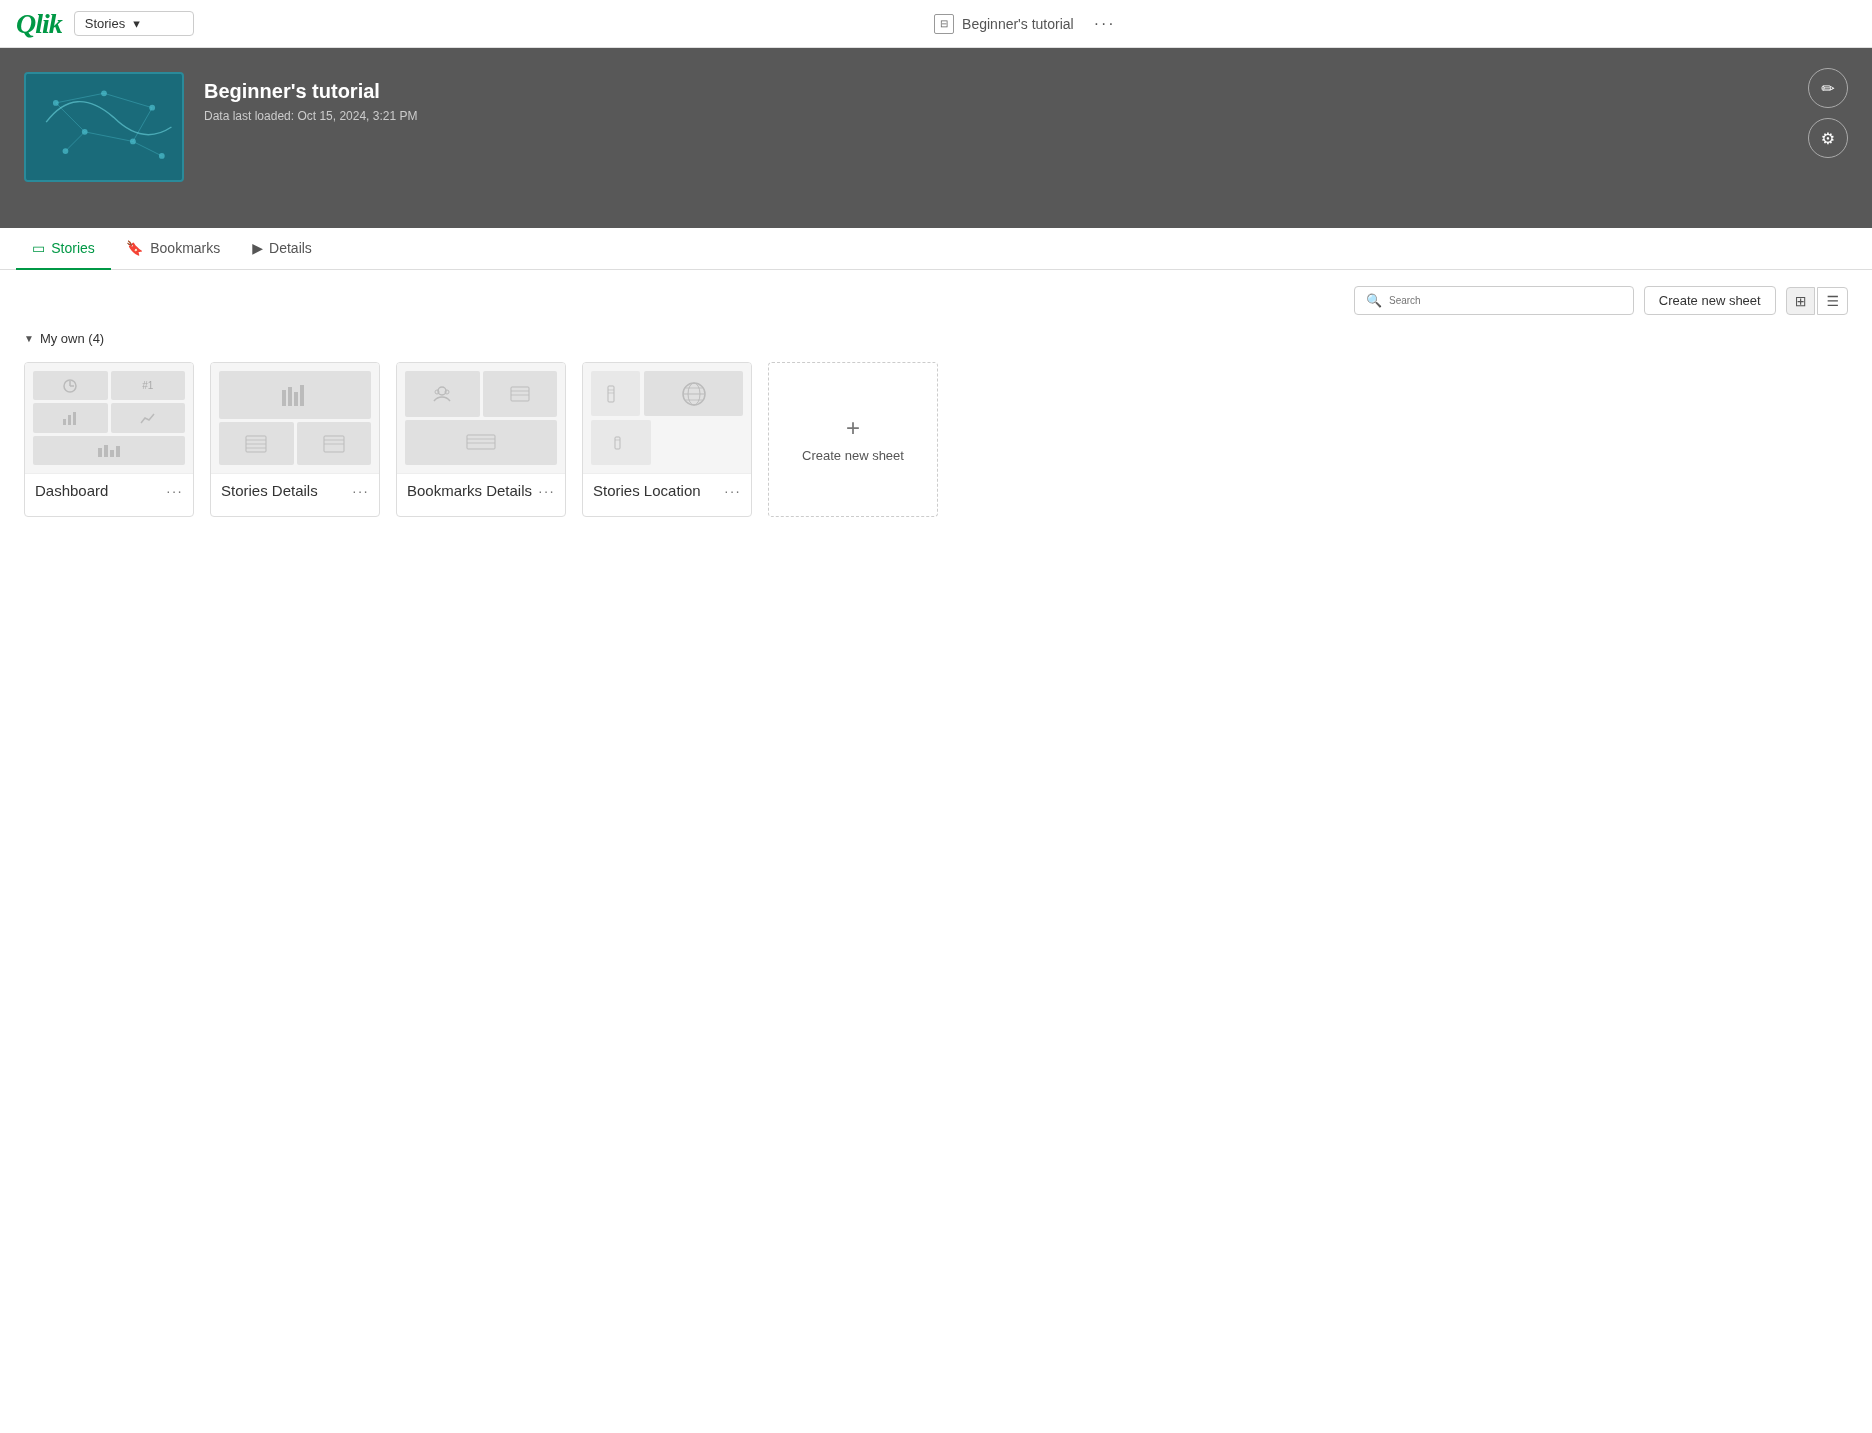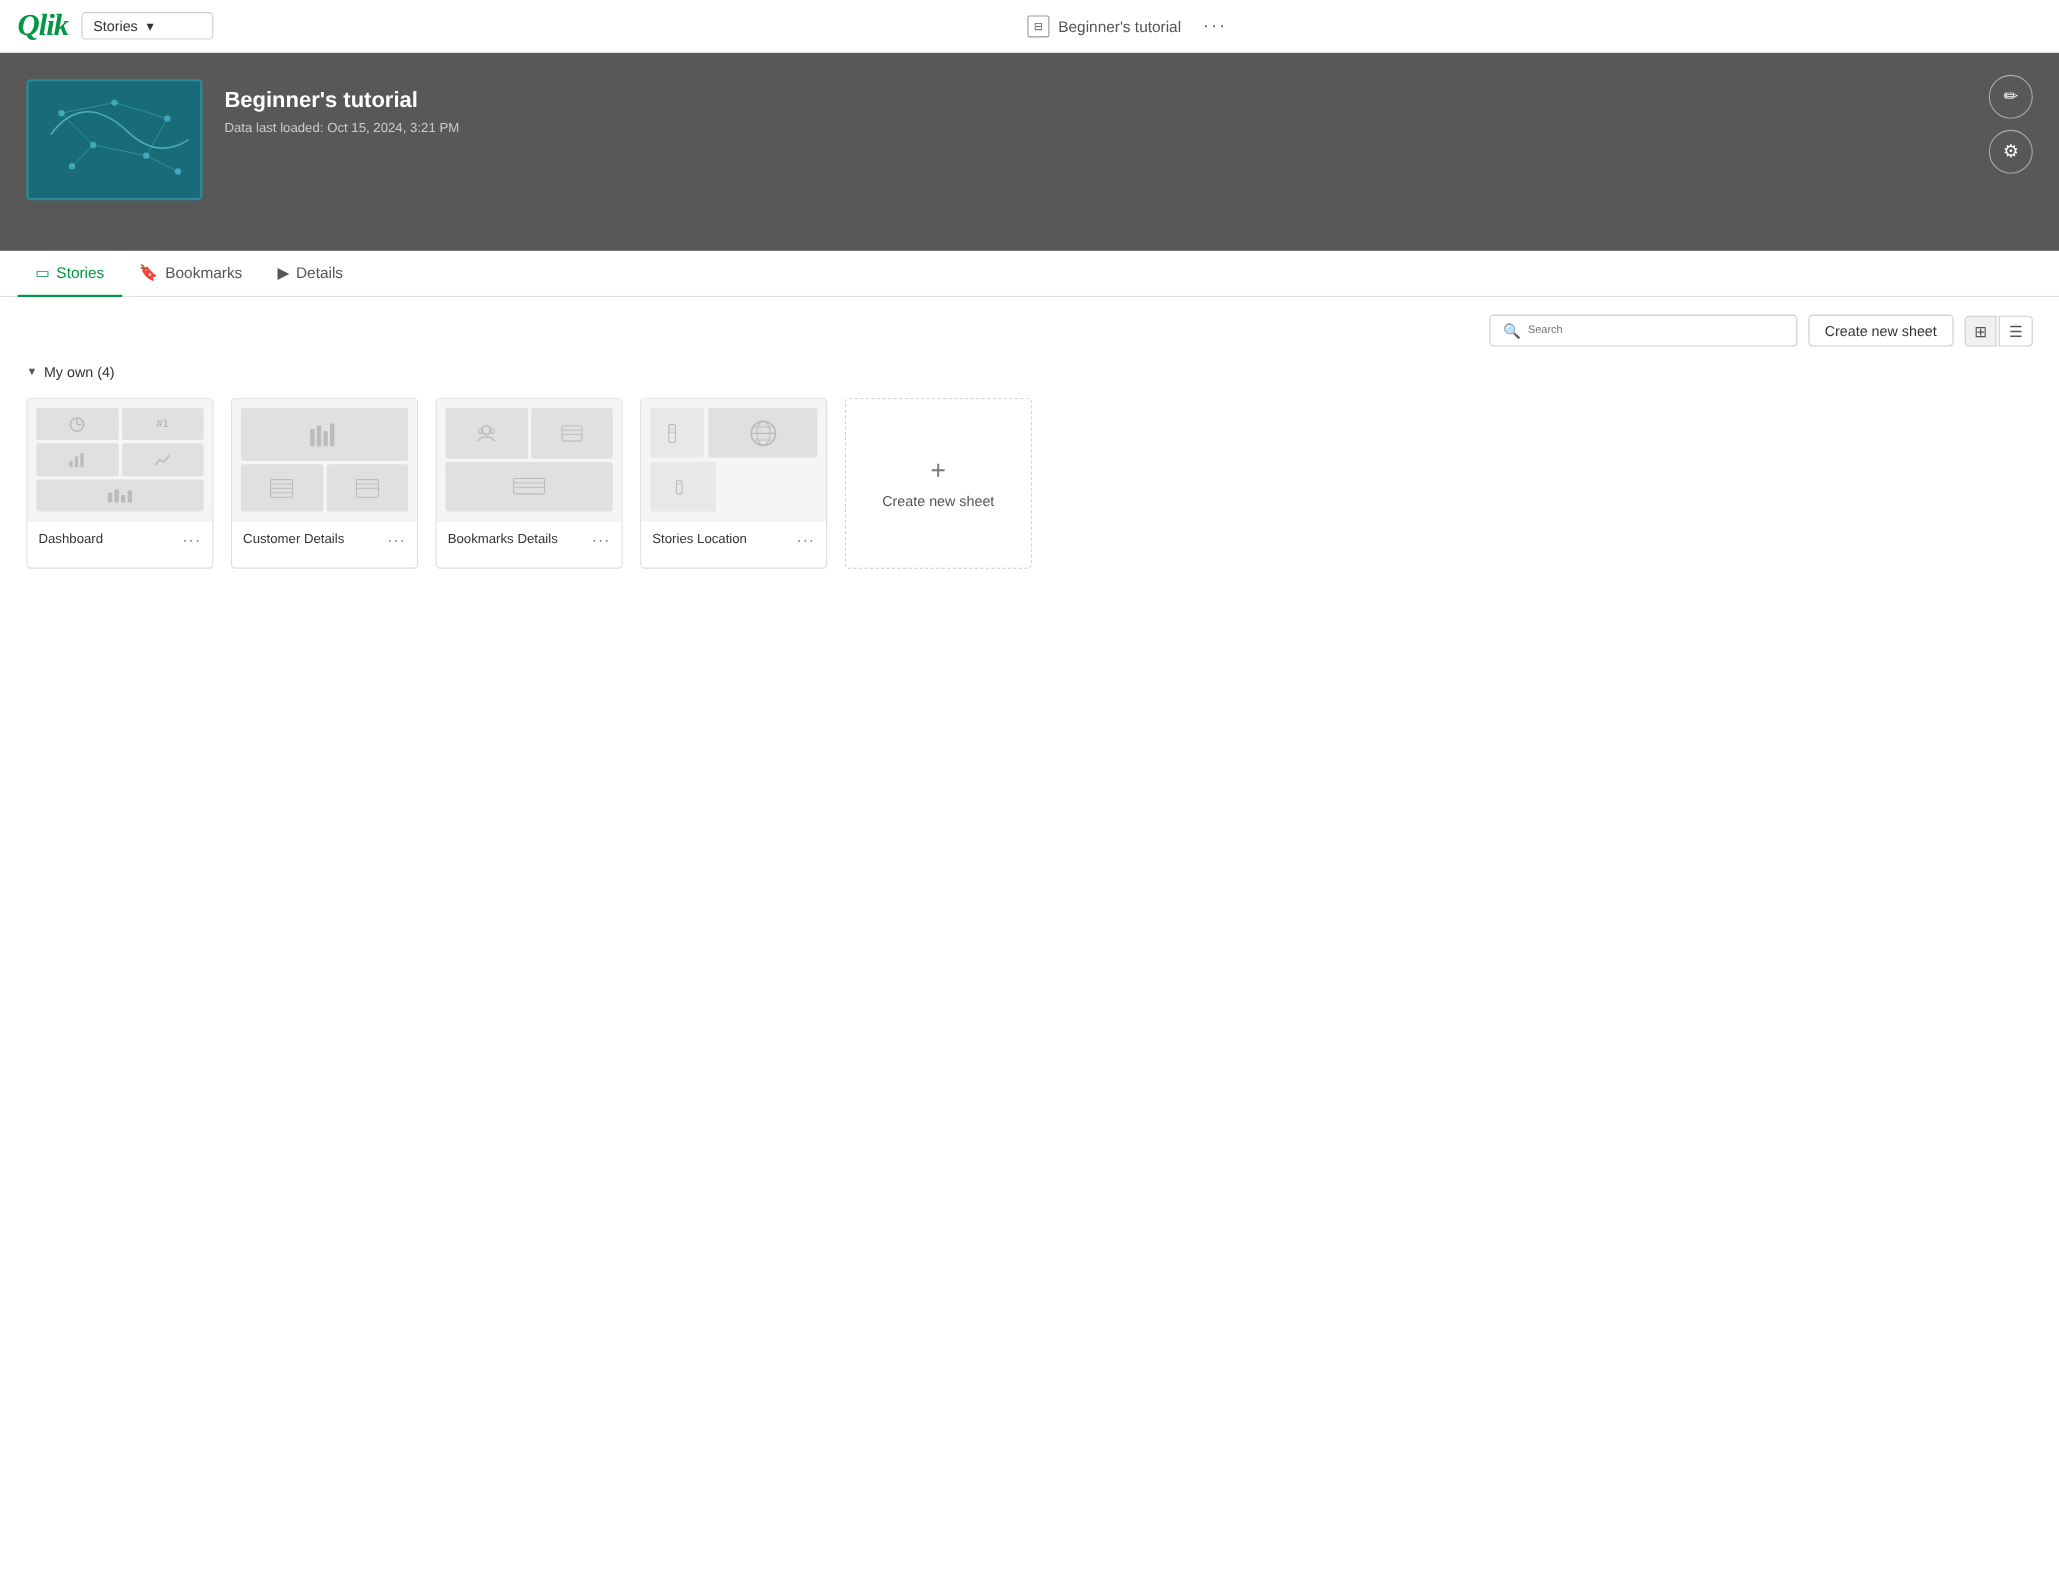--- a/index.html
+++ b/index.html
@@ -265,21 +265,21 @@
     }
     .sheet-footer {
       display: flex;
       align-items: center;
       justify-content: space-between;
       padding: 8px 10px;
       background: #fff;
       border-top: 1px solid #eee;
     }
     .sheet-name {
-      font-size: 12px;
+      font-size: 15px;
       color: #333;
       font-weight: 400;
     }
     .sheet-menu {
       color: #777;
       font-size: 14px;
       cursor: pointer;
       letter-spacing: 1px;
     }
 
@@ -485,21 +485,21 @@
           <div class="thumb-cell" style="background:#e0e0e0;">
             <svg width="22" height="18" viewBox="0 0 22 18">
               <rect x="1" y="1" width="20" height="16" rx="1" fill="none" stroke="#bbb" stroke-width="1"></rect>
               <line x1="1" y1="5" x2="21" y2="5" stroke="#bbb" stroke-width="0.8"></line>
               <line x1="1" y1="9" x2="21" y2="9" stroke="#bbb" stroke-width="0.8"></line>
             </svg>
           </div>
         </div>
       </div>
       <div class="sheet-footer">
-        <span class="sheet-name">Customer Details</span>
+        <span class="sheet-name">Stories Details</span>
         <span class="sheet-menu">···</span>
       </div>
     </div>
 
     <div class="sheet-card">
       <div class="sheet-thumbnail">
         <div class="sheet-thumb-inner">
           <div class="thumb-cell" style="background:#e0e0e0;">
             <svg width="18" height="18" viewBox="0 0 18 18">
               <circle cx="9" cy="6" r="4" fill="none" stroke="#bbb" stroke-width="1.5"></circle>

